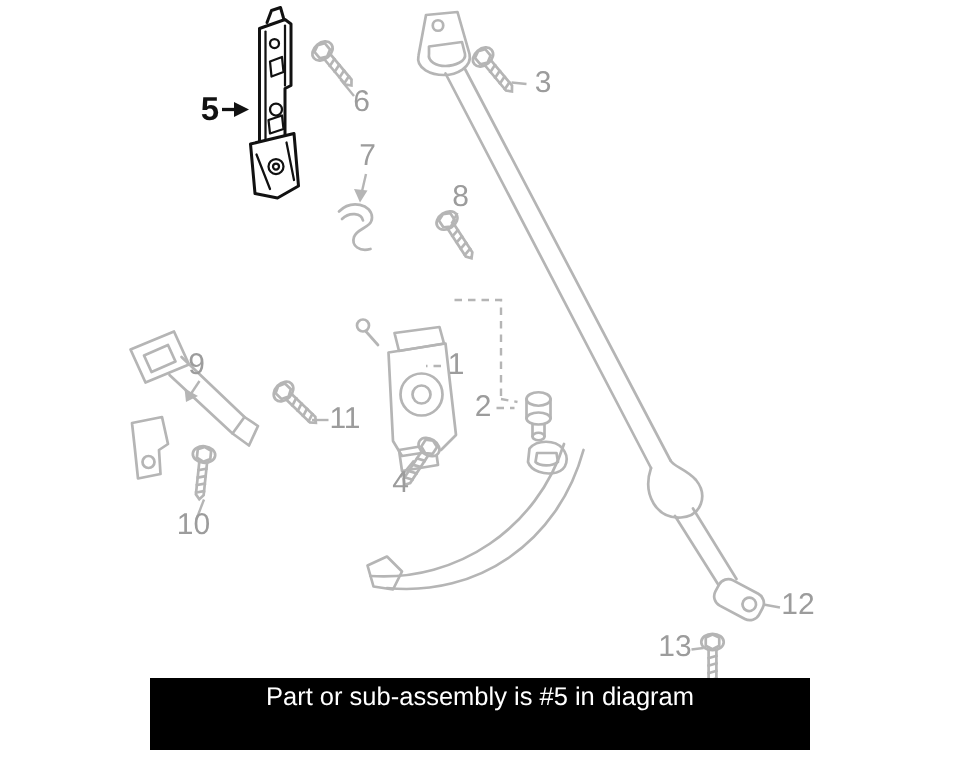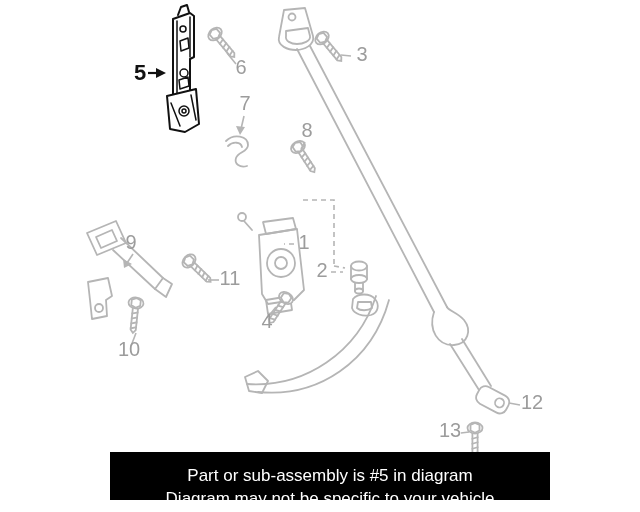--- a/index.html
+++ b/index.html
@@ -23,23 +23,23 @@
   text.callout-highlight { fill: var(--highlight-color, #111111); font-size: 22px; font-weight: bold; font-family: "Liberation Sans", sans-serif; text-anchor: middle; }
   .hl-arrow line { stroke: var(--highlight-color, #111111); stroke-width: 2.2; }
   .hl-arrow polygon { fill: var(--highlight-color, #111111); stroke: none; }
 
   
   .hl { stroke: var(--highlight-color, #111111); stroke-width: 2; fill: #ffffff; stroke-linejoin: round; stroke-linecap: round; }
   .hl-detail { stroke: var(--highlight-color, #111111); stroke-width: 1.5; fill: none; stroke-linejoin: round; stroke-linecap: round; }
 
   
   .banner {
-    position: absolute; left: 110px; top: 452px; width: 440px; height: 48px;
+    position: absolute; left: 100px; top: 452px; width: 440px; height: 48px;
     background: var(--banner-bg, #000000); color: var(--banner-text, #ffffff);
-    text-align: center; font-size: 17px; line-height: 23px; padding-top: 12px;
+    text-align: center; font-size: 17px; line-height: 23px; padding-top: 1px;
   }
 </style>
 </head>
 <body>
 
 <div class="screen">
 
   <svg class="diagram" viewBox="0 0 640 512" width="640" height="512" xmlns="http://www.w3.org/2000/svg">
 
     <defs>
@@ -177,16 +177,15 @@
     <text class="callout" x="304" y="249">1</text>
     <text class="callout" x="322" y="277">2</text>
     <text class="callout" x="267" y="328">4</text>
     <text class="callout" x="129" y="356">10</text>
     <text class="callout" x="532" y="409">12</text>
     <text class="callout" x="450" y="437">13</text>
   </svg>
 
   <div class="banner">
     <div>Part or sub-assembly is #5 in diagram</div>
-    <div>Diagram may not be specific to your vehicle</div>
   </div>
 
 </div>
 
 </body></html>

